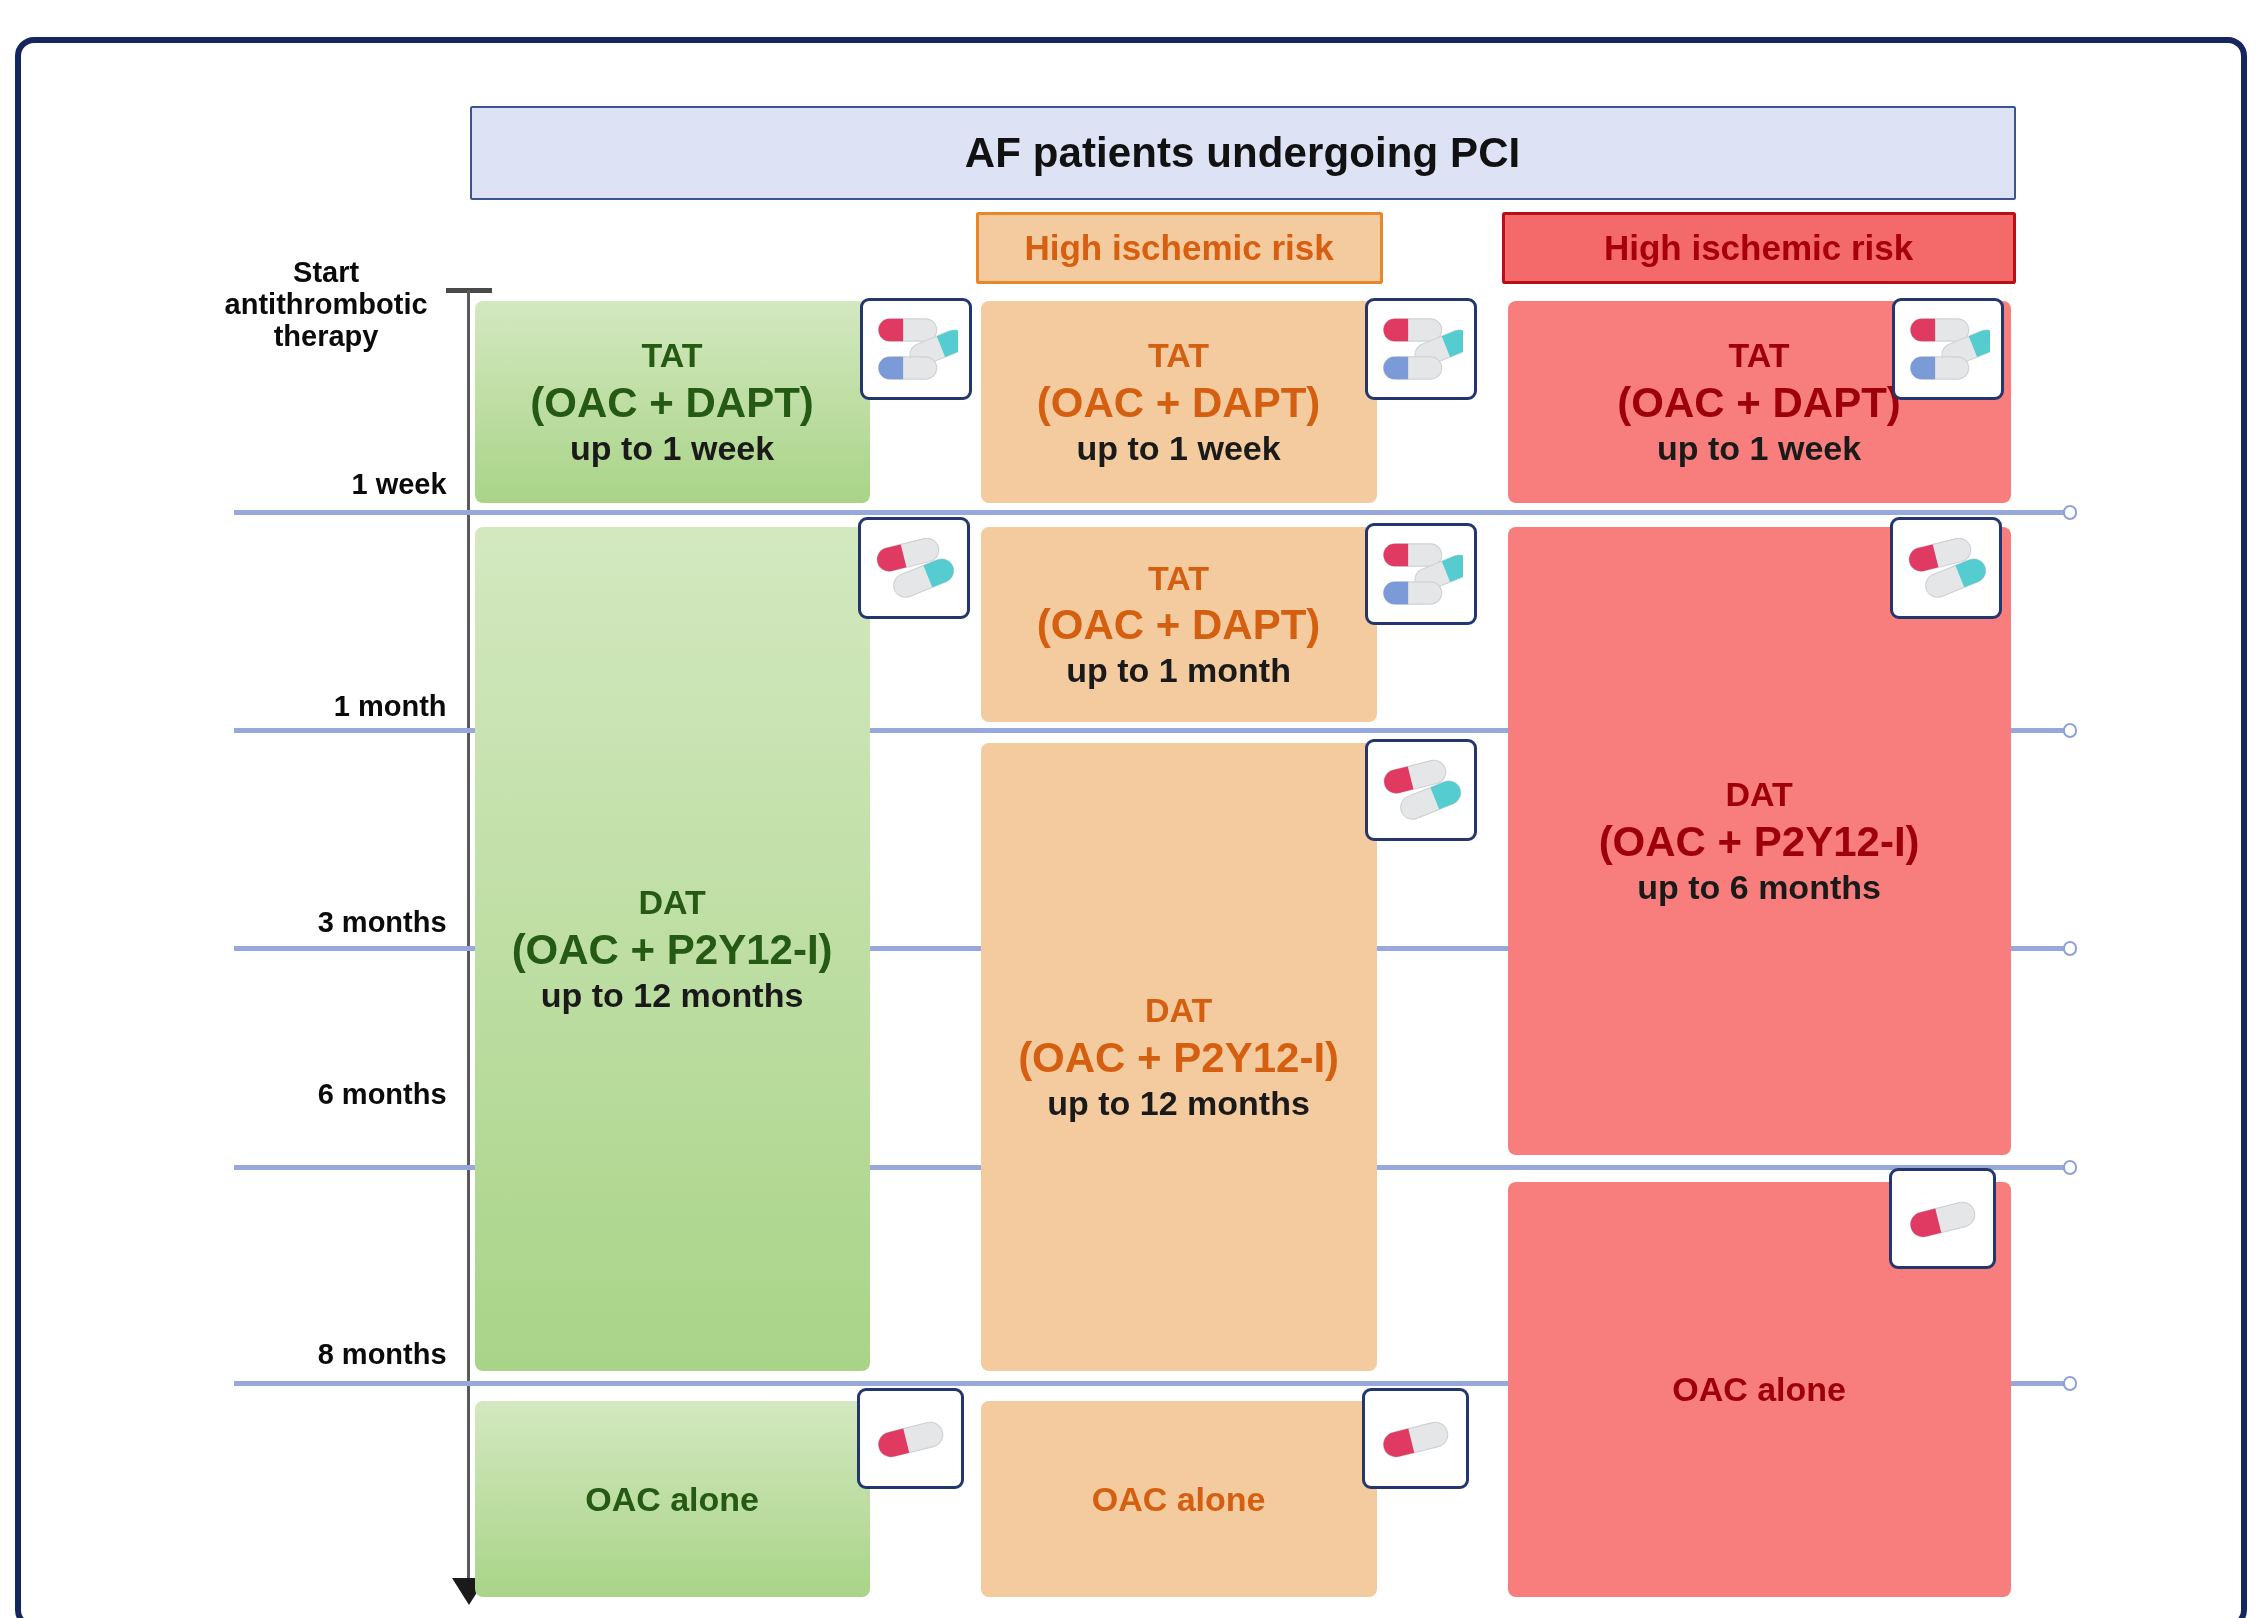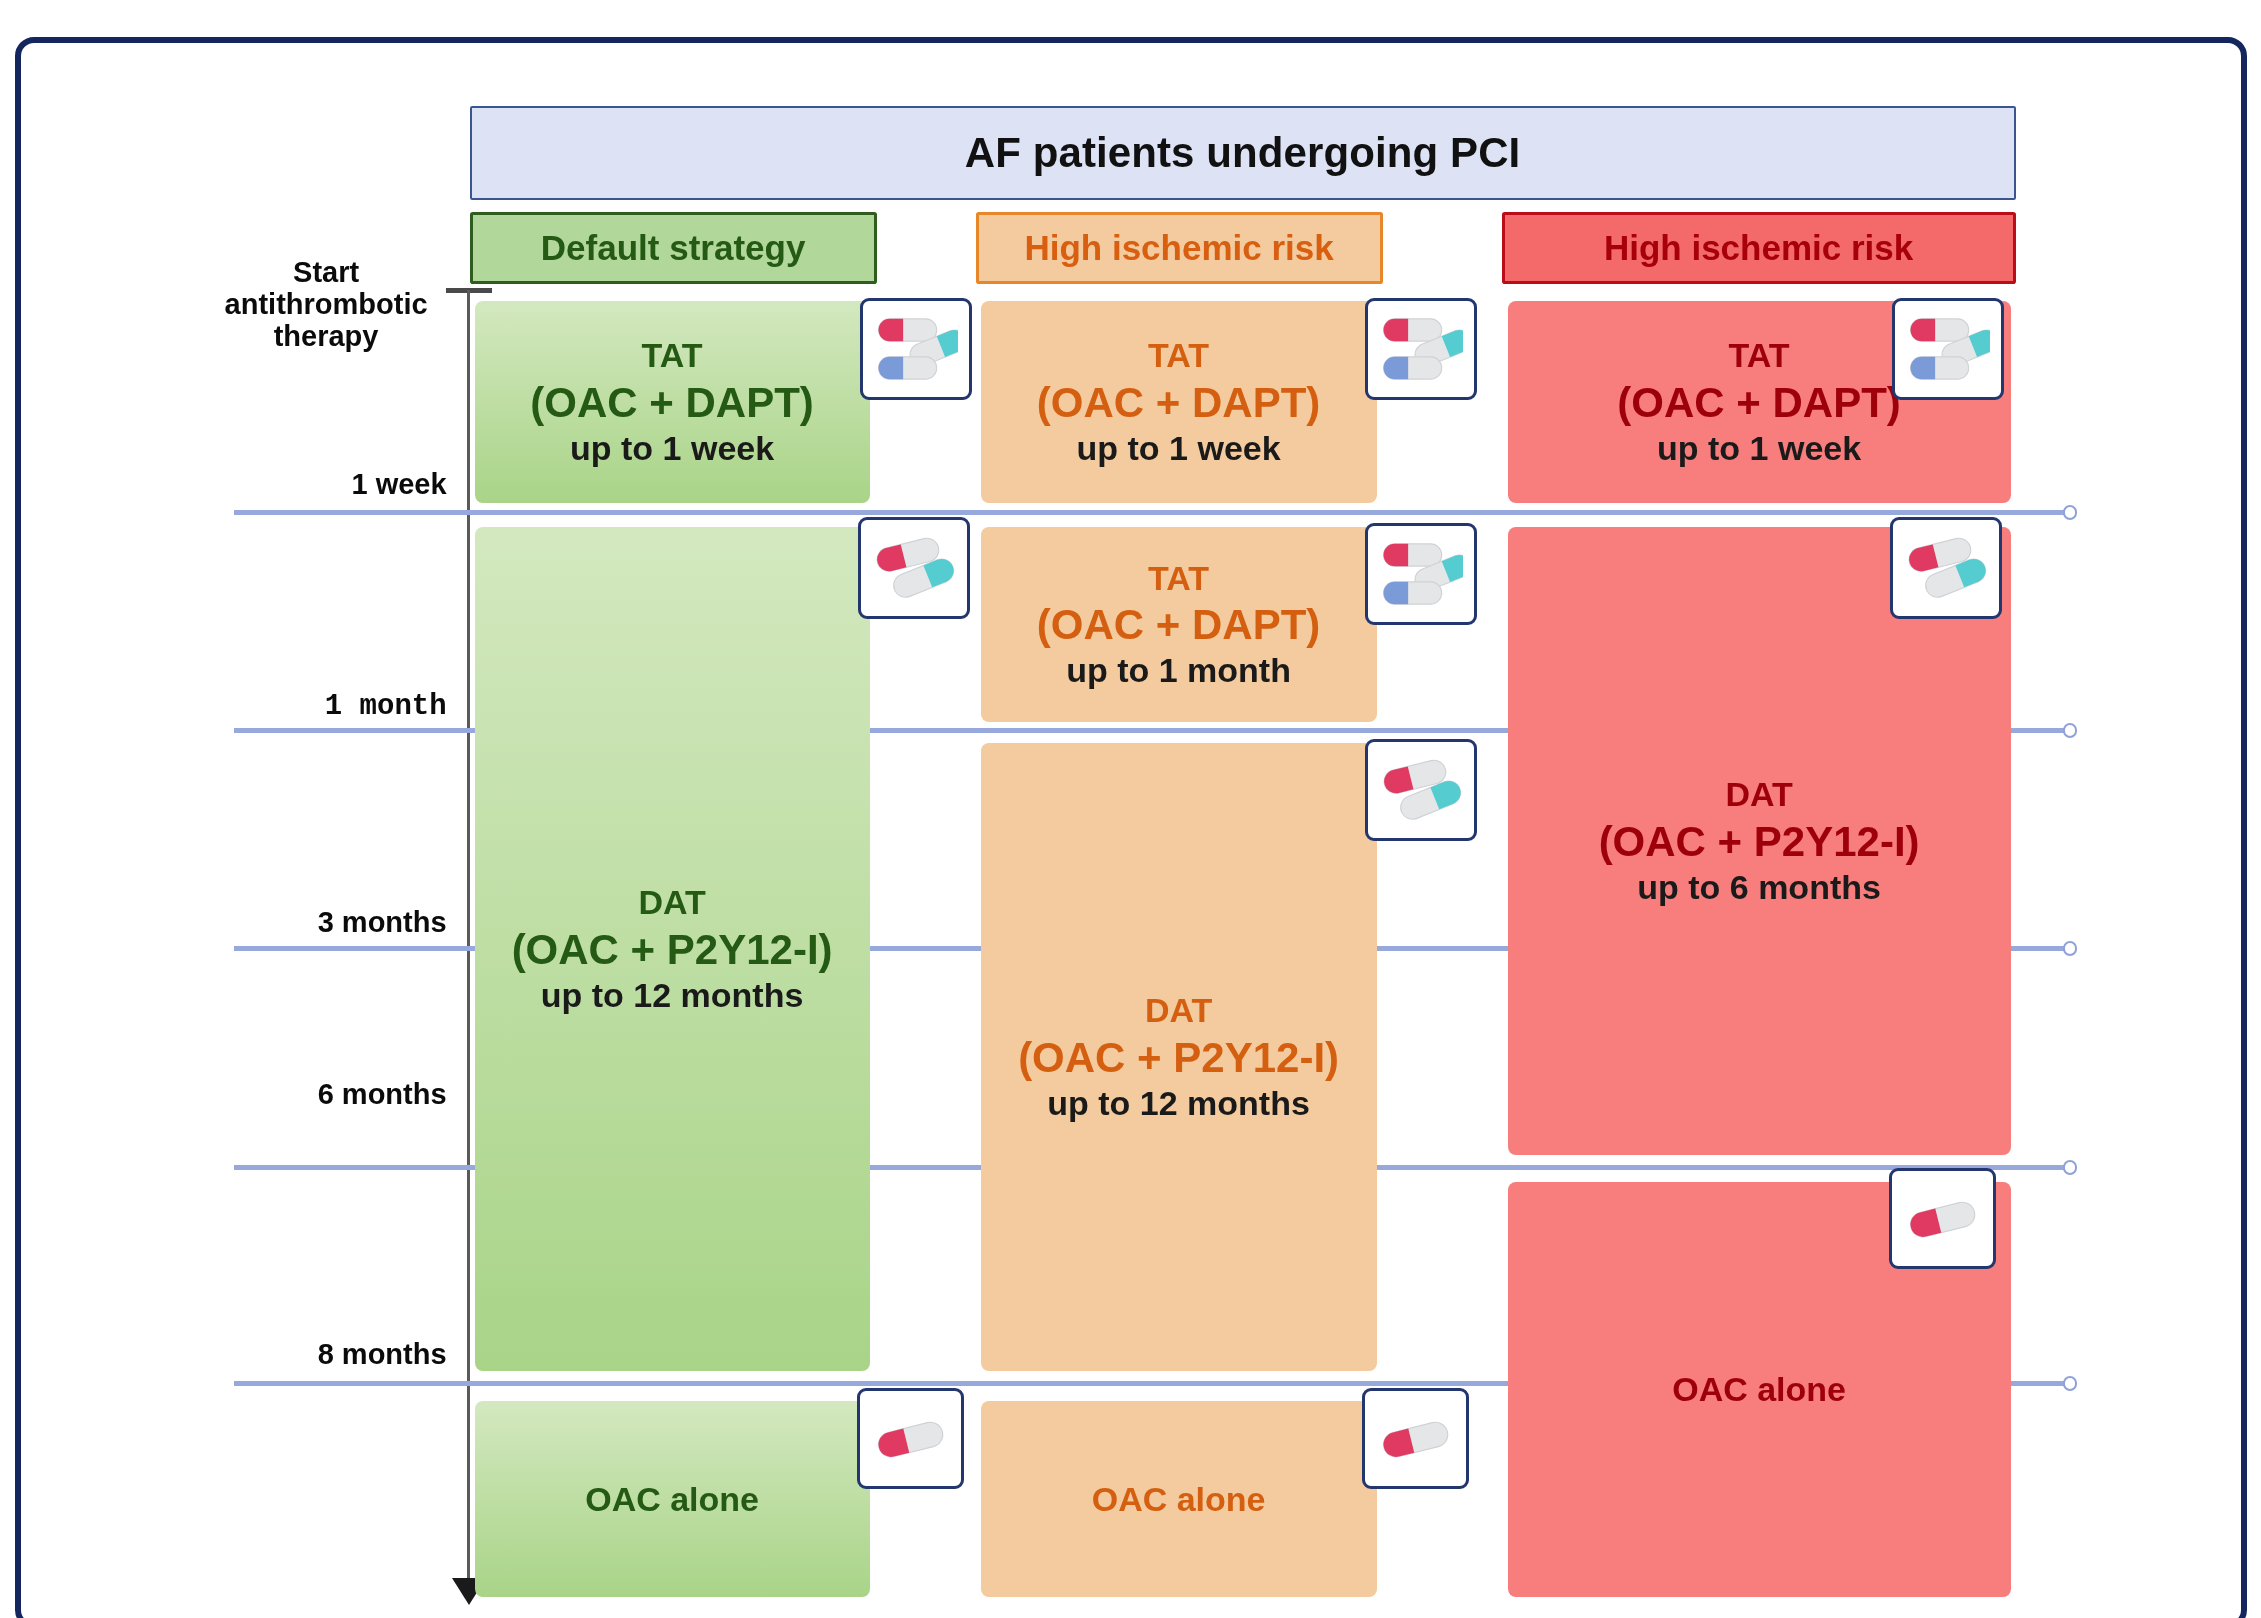--- a/index.html
+++ b/index.html
@@ -82,21 +82,21 @@
     text-align:right;
     font-size:29px; font-weight:bold; color:#0b0b0b;
     line-height:1.1;
     white-space:nowrap;
   }
   #lbl-start{
     left:185px; top:214px; width:241px;
     text-align:center; white-space:normal;
   }
   #lbl-1w  { left:168px; top:426px; width:258px; }
-  #lbl-1m  { left:168px; top:648px; width:258px;font-family:Liberation Mono, monospace; }
+  #lbl-1m  { left:168px; top:648px; width:258px; }
   #lbl-3m  { left:168px; top:864px; width:258px; }
   #lbl-6m  { left:168px; top:1036px; width:258px; }
   #lbl-12m { left:168px; top:1296px; width:258px; }
 
   
   .gridline{
     position:absolute;
     left:213px;
     height:5px;
     background:#96a8dc;
@@ -149,23 +149,20 @@
 </head>
 <body>
 
 <div id="frame">
   <div id="canvas">
 
     <div id="title-bar">
       <span class="t">AF patients undergoing PCI</span>
     </div>
 
-    <div id="head-default" class="col-head">
-      <span>Default strategy</span>
-    </div>
     <div id="head-ischemic" class="col-head">
       <span>High ischemic risk</span>
     </div>
     <div id="head-bleeding" class="col-head">
       <span>High ischemic risk</span>
     </div>
 
     <div id="axis-cap"></div>
     <div id="axis-line"></div>
     <div id="axis-arrow"></div>

